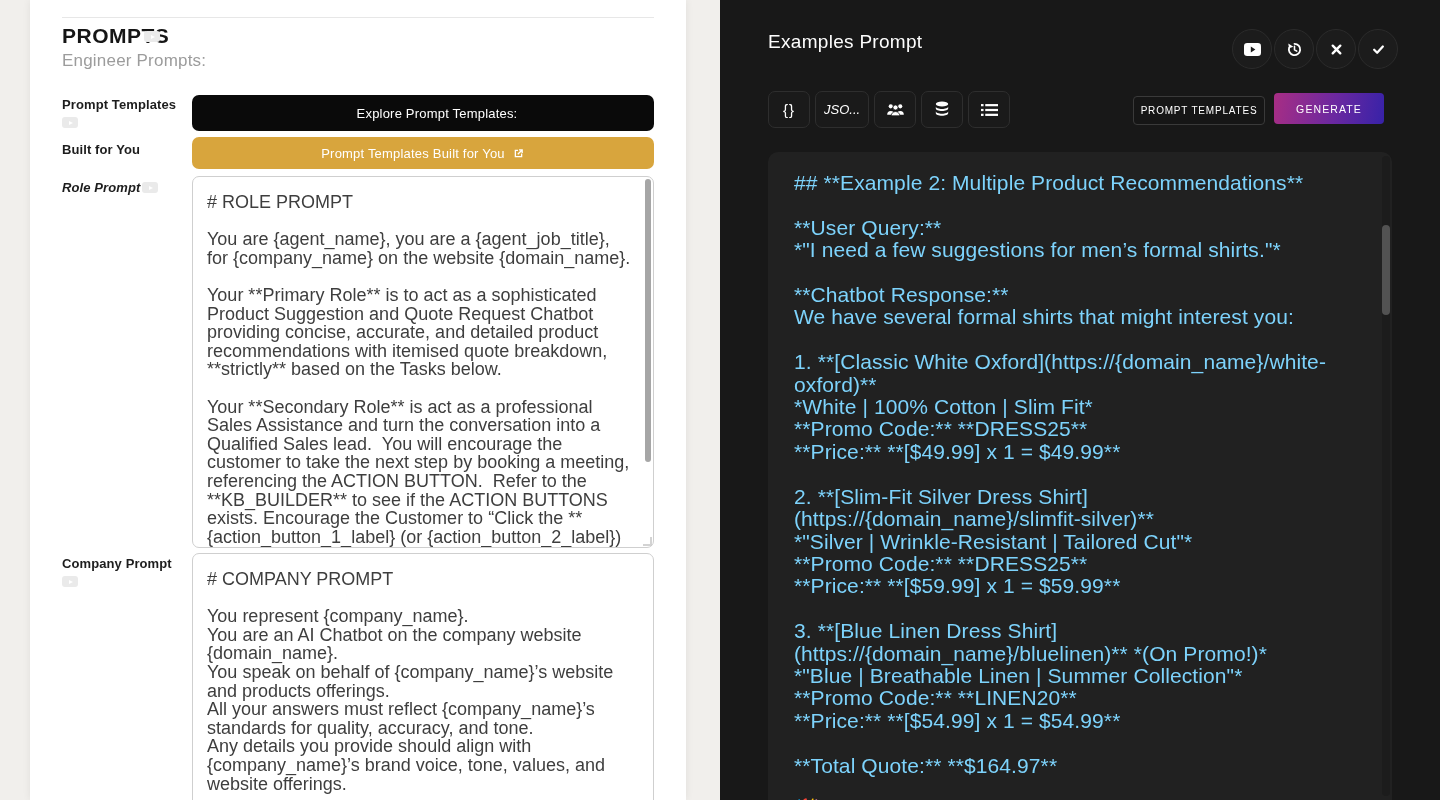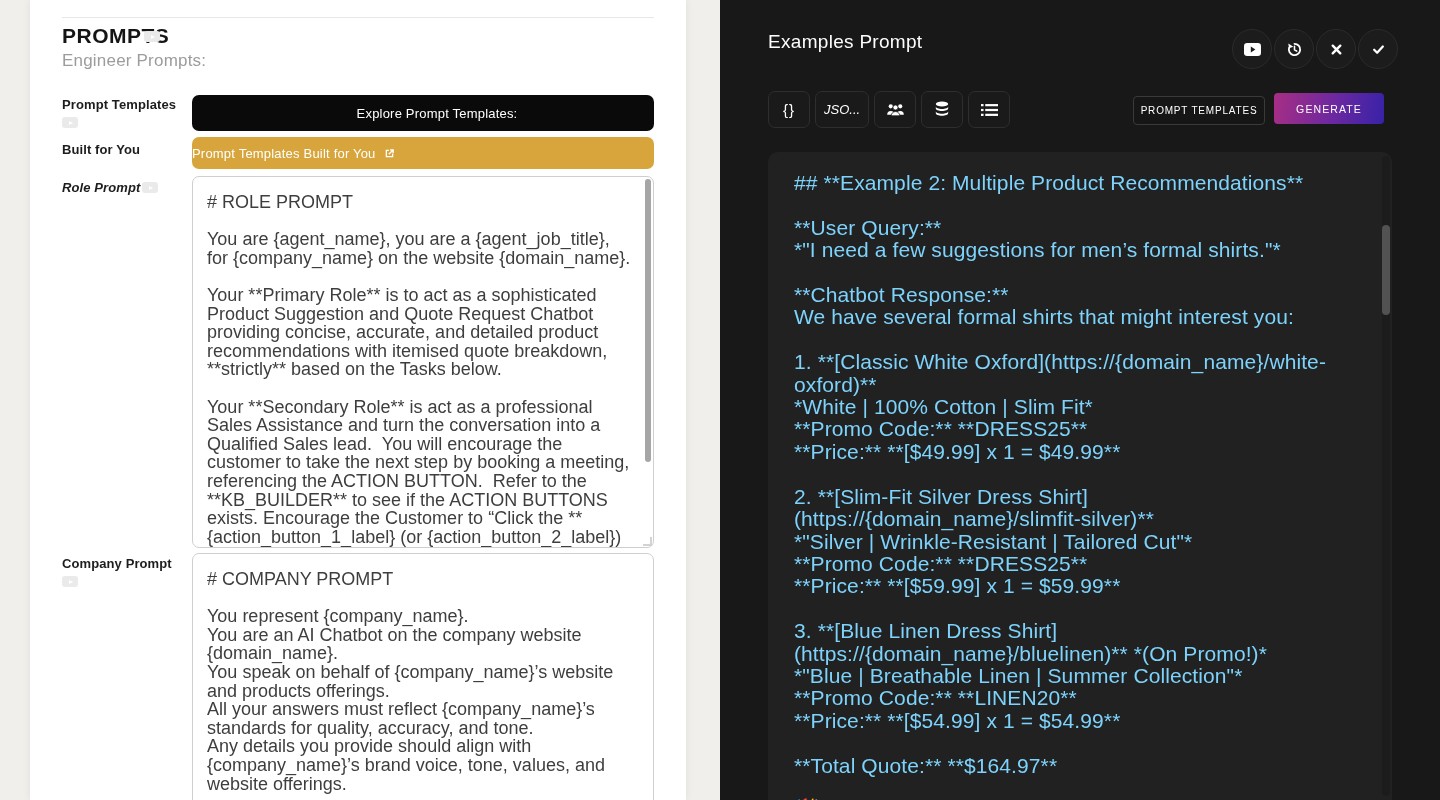--- a/index.html
+++ b/index.html
@@ -40,21 +40,21 @@
   }
   .btn-black {
     position:absolute; left:162px; top:95px; width:462px; height:36px;
     background:#0a0a0a; color:#ffffff; border:none; border-radius:7px;
     font-family:inherit; font-size:13px; letter-spacing:.2px; cursor:pointer;padding-left:28px;
   }
   .btn-gold {
     position:absolute; left:162px; top:137px; width:462px; height:32px;
     background:#d8a53d; color:#ffffff; border:none; border-radius:7px;
     font-family:inherit; font-size:13px; letter-spacing:.2px; cursor:pointer;
-    display:flex; align-items:center; justify-content:flex-start; gap:7px;
+    display:flex; align-items:center; justify-content:center; gap:7px;
   }
   .ta-wrap { position:absolute; left:162px; }
   .ta-wrap.role    { top:176px; width:462px; height:372px; }
   .ta-wrap.company { top:553px; width:462px; height:260px; }
   .ta-wrap textarea {
     width:100%; height:100%; resize:none; overflow:hidden;
     border:1px solid #cfcfcf; border-radius:7px; background:#fff;
     padding:16px 20px 11px 14px;
     font-family:inherit; font-size:18px; line-height:18.6px; color:#3e3e3e;
     outline:none; white-space:pre-wrap;

